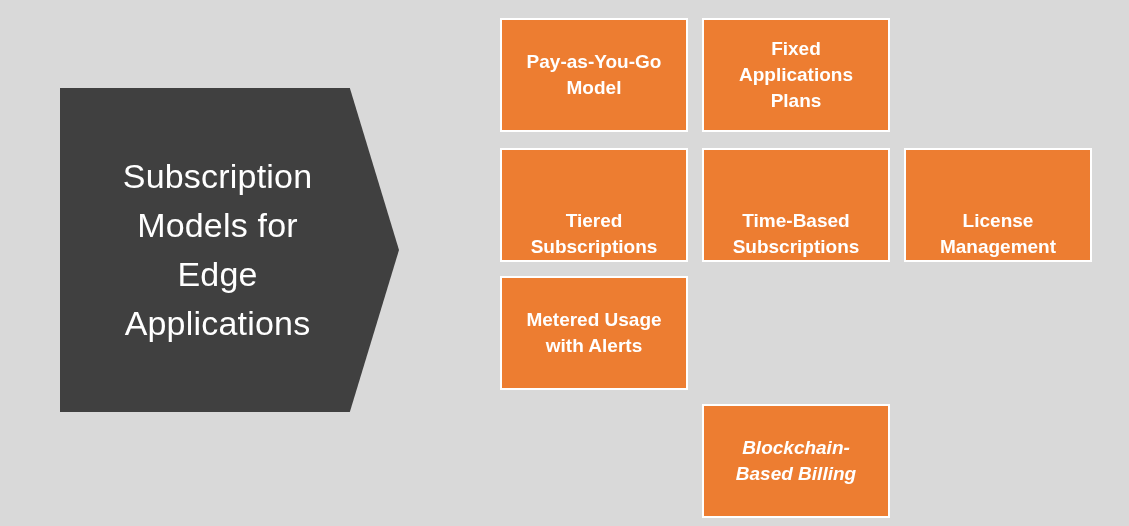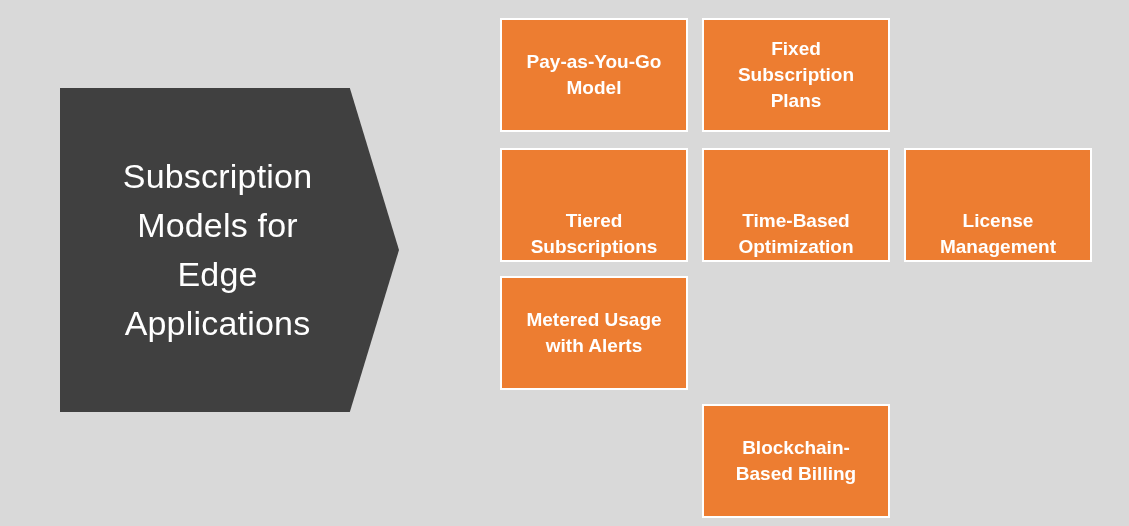--- a/index.html
+++ b/index.html
@@ -59,51 +59,51 @@
     white-space: pre-line;
   }
   
   .c1 { left: 500px; }
   .c2 { left: 702px; }
   .c3 { left: 904px; }
   
   .r1 { top: 18px; }
   .r2 { top: 148px; align-items: flex-end; }
   .r3 { top: 276px; }
-  .r4 { top: 404px; }
+  .r4 { top: 404px; font-style: italic; }
 </style>
 </head>
 <body>
 
 <div class="canvas">
 
   <div class="arrow">
     <div class="arrow-label">Subscription
 Models for
 Edge
 Applications</div>
   </div>
 
   <div class="box c1 r1">
     <span class="box-label">Pay-as-You-Go
 Model</span>
   </div>
   <div class="box c2 r1">
     <span class="box-label">Fixed
-Subscription
+Applications
 Plans</span>
   </div>
 
   <div class="box c1 r2">
     <span class="box-label">Tiered
 Subscriptions</span>
   </div>
   <div class="box c2 r2">
     <span class="box-label">Time-Based
-Optimization</span>
+Subscriptions</span>
   </div>
   <div class="box c3 r2">
     <span class="box-label">License
 Management</span>
   </div>
 
   <div class="box c1 r3">
     <span class="box-label">Metered Usage
 with Alerts</span>
   </div>

